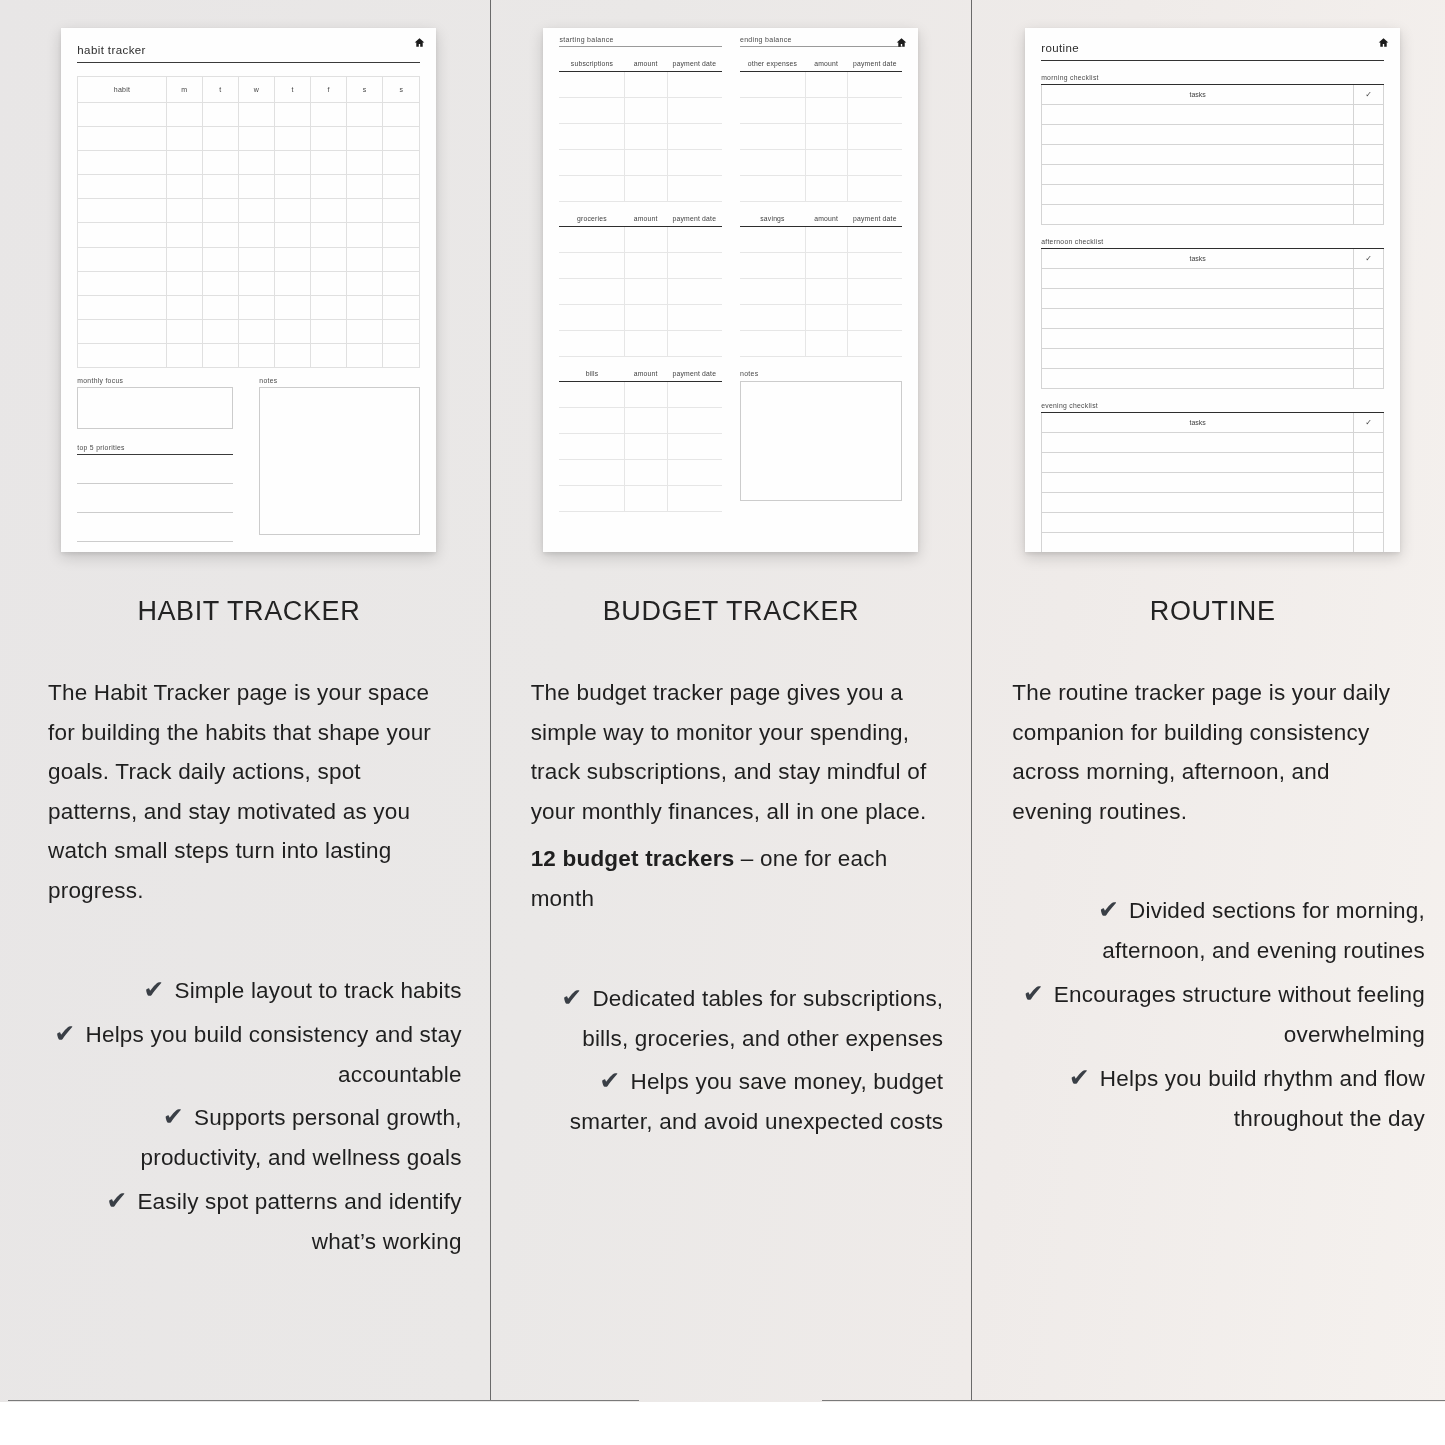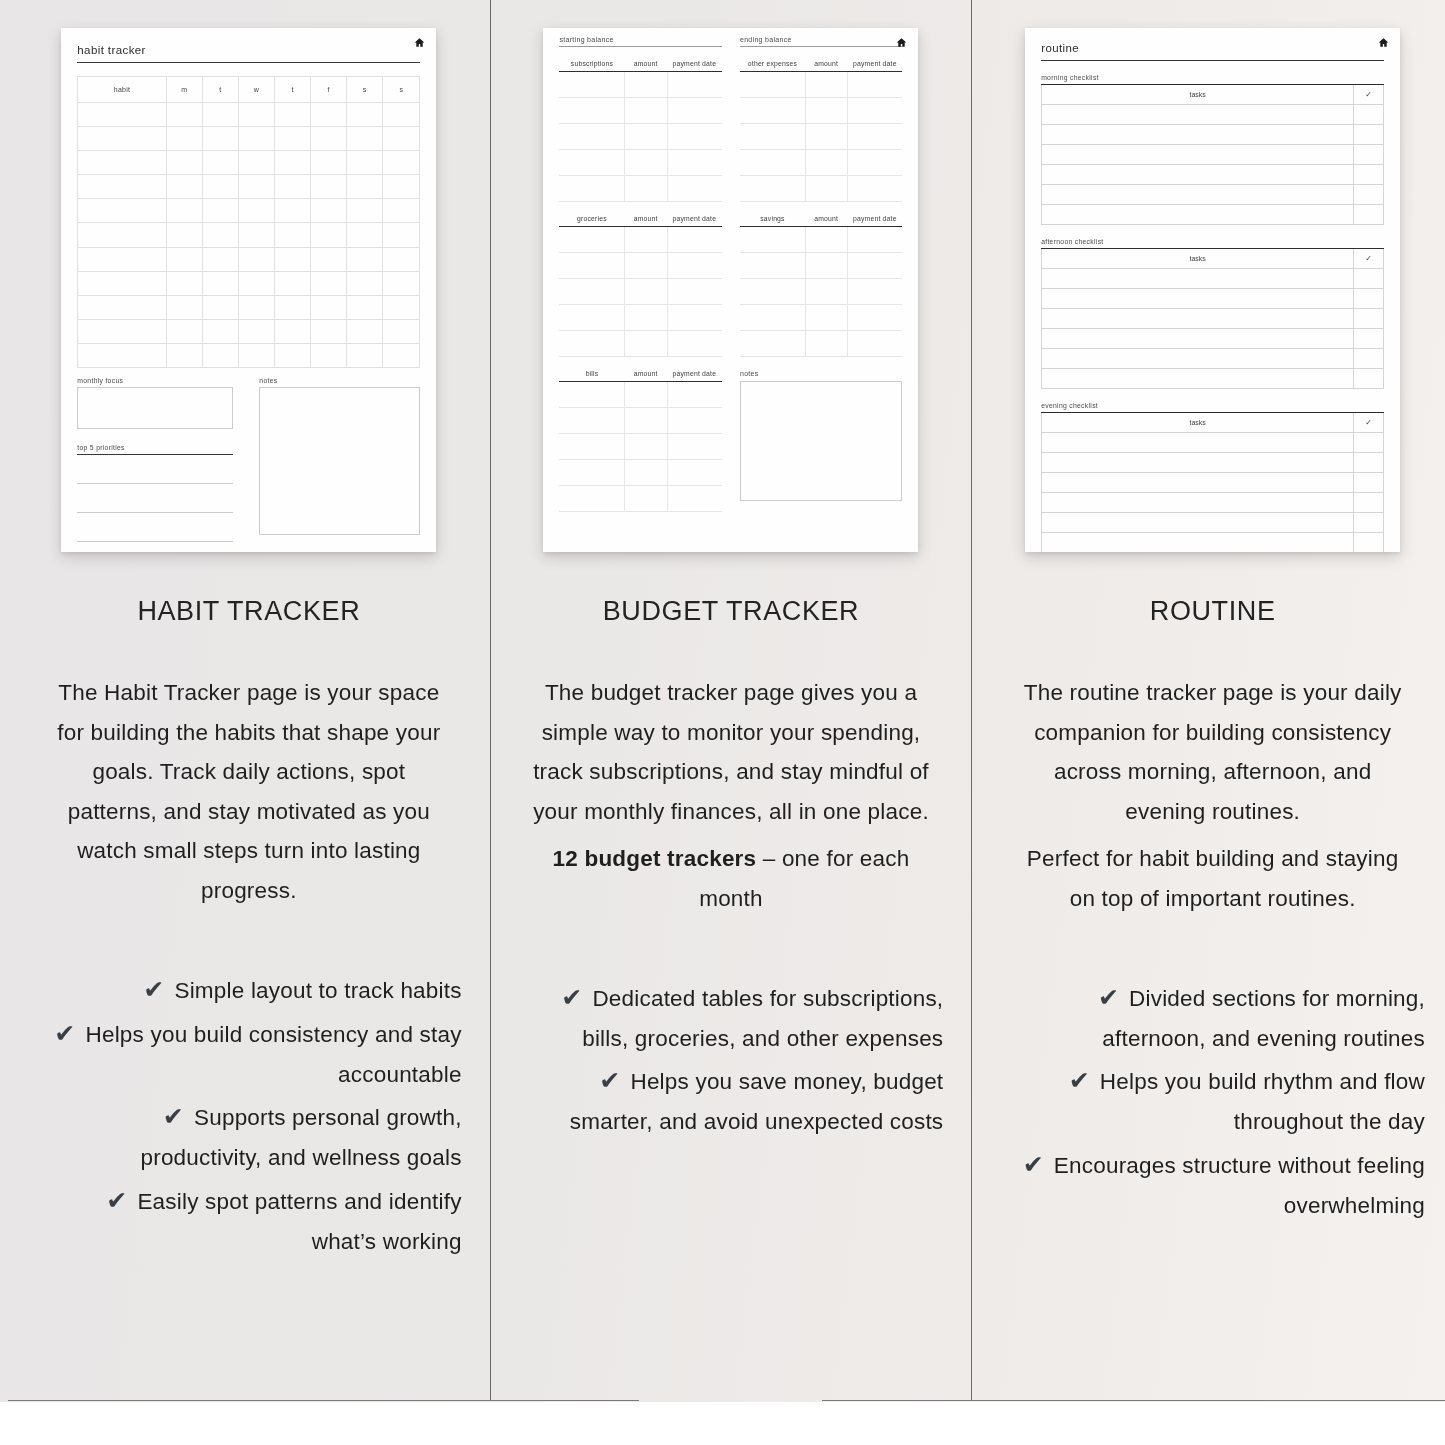--- a/index.html
+++ b/index.html
@@ -60,21 +60,21 @@
   .cl-table { border:1px solid #d4d4d4; border-top:none; }
   .cl-row { display:grid; grid-template-columns:1fr 30px; height:19px; }
   .cl-row + .cl-row { border-top:1px solid #d4d4d4; }
   .cl-head { font-size:7px; color:#3f3f3f; }
   .cl-task, .cl-check { display:flex; align-items:center; justify-content:center; }
   .cl-check { border-left:1px solid #d4d4d4; font-size:8px; }
 
   
   .col-title { margin:44px 0 0; text-align:center; font-size:27px; font-weight:400;
                letter-spacing:.6px; color:#232323; }
-  .col-desc { margin:46px 14px 0; text-align:center; font-size:22.5px; line-height:1.76;
+  .col-desc { margin:46px 14px 0; font-size:22.5px; line-height:1.76;
               color:#1f1f1f; letter-spacing:.2px; }
   .col-desc.cont { margin-top:8px; }
   .bold { font-weight:700; }
   .bullets { margin:56px 2px 0; font-size:22.5px; line-height:1.76; color:#1f1f1f; letter-spacing:.2px;text-align:right; }
   .bcheck { font-size:25px; color:#3a3f46; margin-right:10px; }
 
   
   .footer { height:45px; display:flex; align-items:flex-start; gap:34px; }
   .fline { flex:1; border-top:1px solid #7a7a7a; }
   .brand { font-size:21px; color:#232323; letter-spacing:.3px; }
@@ -529,25 +529,24 @@
                   <span class="cl-task"></span>
                   <span class="cl-check"></span>
                 </div>
             </div>
           </div>
           </div>
       </div>
 
       <h2 class="col-title">ROUTINE</h2>
       <p class="col-desc">The routine tracker page is your daily companion for building consistency across morning, afternoon, and evening routines.</p>
-      <p class="col-desc cont">Perfect for habit building and staying on top of important routines.</p>
       <div class="bullets">
           <div class="bullet"><span class="bcheck">✔</span><span class="btext">Divided sections for morning, afternoon, and evening routines</span></div>
+          <div class="bullet"><span class="bcheck">✔</span><span class="btext">Encourages structure without feeling overwhelming</span></div>
           <div class="bullet"><span class="bcheck">✔</span><span class="btext">Helps you build rhythm and flow throughout the day</span></div>
-          <div class="bullet"><span class="bcheck">✔</span><span class="btext">Encourages structure without feeling overwhelming</span></div>
         </div>
     </section>
   </div>
 
   <div class="footer">
     <span class="fline"></span>
     <span class="brand">yesplanning</span>
     <span class="fline"></span>
   </div>
 </div>

